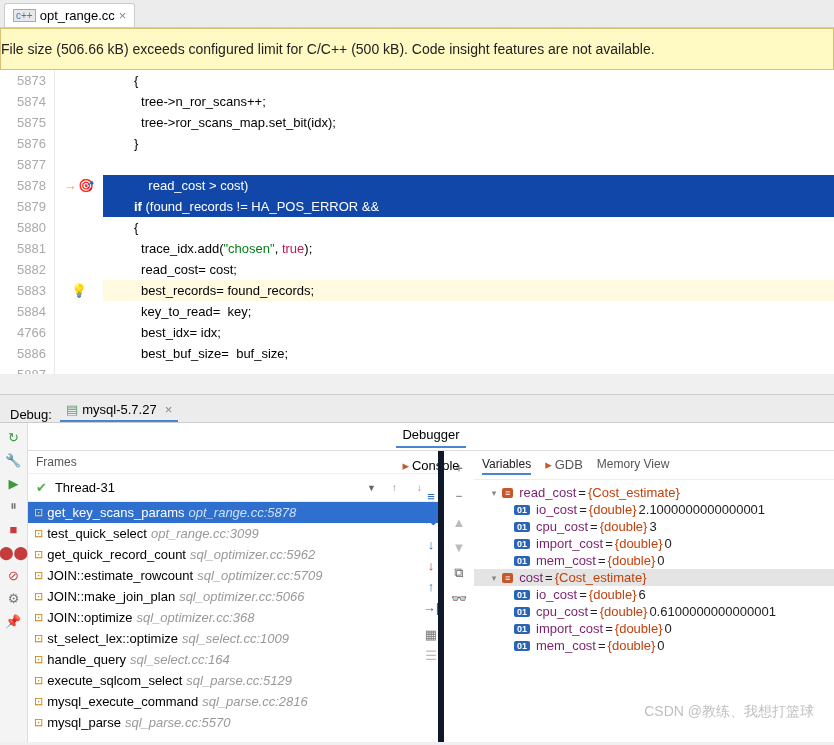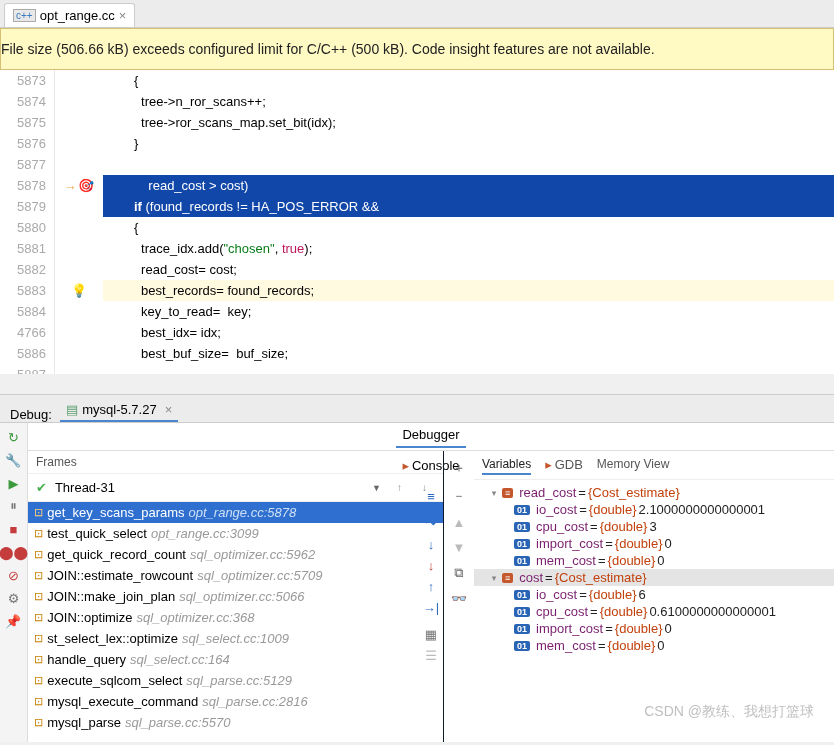--- a/index.html
+++ b/index.html
@@ -26,21 +26,21 @@
 .panel-row { display:flex; background:#fff; height:320px; border-top:1px solid #ccc; }
 .left-actions { width:28px; background:#f4f4f4; display:flex; flex-direction:column; align-items:center; gap:7px; padding-top:6px; border-right:1px solid #ddd; }
 .left-actions .btn { width:16px; height:16px; cursor:pointer; display:flex; align-items:center; justify-content:center; }
 .main-panel { flex:1; display:flex; flex-direction:column; }
 .panel-toolbar { height:28px; border-bottom:1px solid #ddd; display:flex; align-items:center; padding:0 8px; gap:6px;flex-direction:column; }
 .tb-tab { padding:4px 6px; }
 .tb-tab.active { border-bottom:2px solid #4a86cf; }
 .tb-sep { width:1px; height:18px; background:#ccc; margin:0 4px; }
 .tb-icon { width:18px; height:18px; cursor:pointer; color:#2c6abf; display:flex; align-items:center; justify-content:center; }
 .lower { display:flex; flex:1; overflow:hidden; }
-.frames-panel { width:416px; border-right:1px solid #0f172a; display:flex; flex-direction:column; }
+.frames-panel { width:416px; border-right:6px solid #0f172a; display:flex; flex-direction:column; }
 .frames-header { padding:4px 8px; color:#555; border-bottom:1px solid #eee; font-size:12px; }
 .thread-row { display:flex; align-items:center; padding:3px 6px; border-bottom:1px solid #eee; }
 .thread-select { flex:1; border:none; padding:3px 2px; font-size:13px; background:transparent; display:flex; align-items:center; gap:4px; }
 .chev { color:#888; font-size:10px; padding:0 10px; }
 .frame-list { flex:1; overflow:hidden; }
 .frame-item { padding:3px 6px; display:flex; align-items:center; gap:4px; cursor:pointer; }
 .frame-item.sel { background:#2f6fd0; color:#fff; }
 .frame-item.sel .loc { color:#cde0f5; }
 .frame-icon { color:#c77f00; font-size:11px; }
 .frame-item.sel .frame-icon { color:#ffd27a; }

